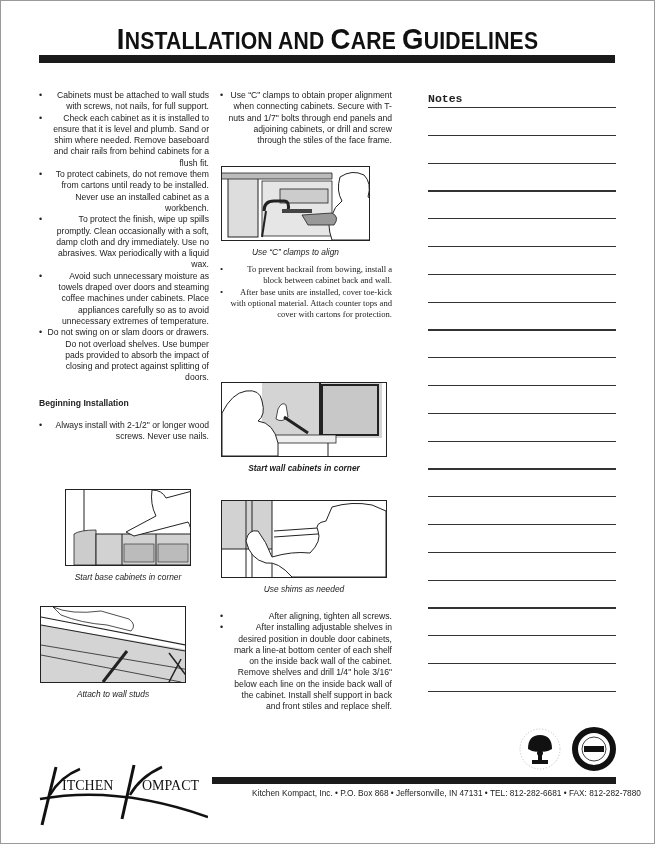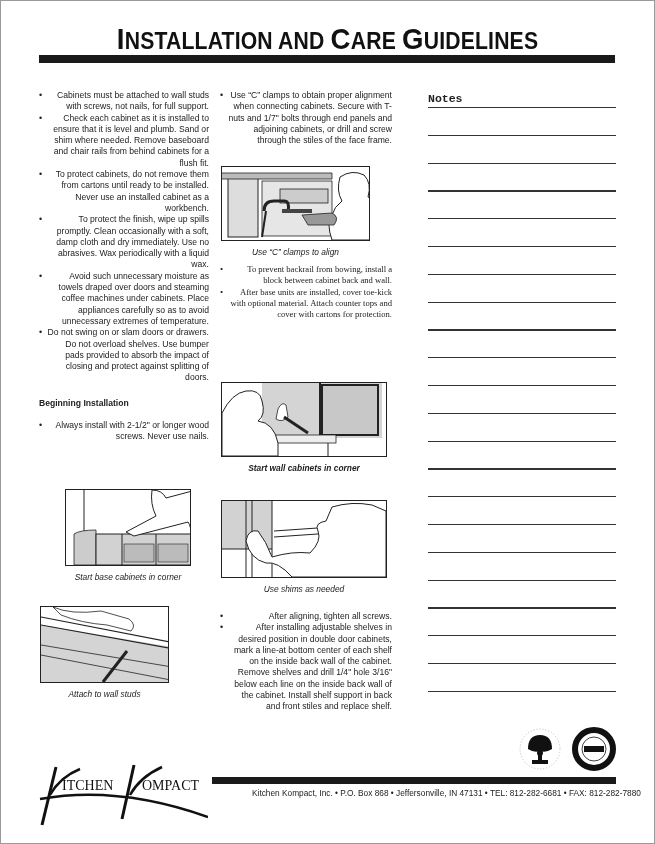--- a/index.html
+++ b/index.html
@@ -146,21 +146,21 @@
       <line x1="50" y1="0" x2="50" y2="76" stroke="#222"></line>
       <line x1="0" y1="48" x2="50" y2="48" stroke="#222"></line>
       <line x1="52" y1="30" x2="110" y2="26" stroke="#222" stroke-width="1"></line>
       <line x1="52" y1="36" x2="110" y2="32" stroke="#222" stroke-width="1"></line>
       <path d="M110 6 Q130 0 150 4 L164 10 L164 76 L70 76 Q56 60 44 62 Q28 58 24 40 Q26 28 36 30 Q44 40 50 56 Q70 50 88 52 Q100 40 96 30 Q92 22 104 20 Z" fill="#fff" stroke="#222" stroke-width="1"></path>
     </svg>
   </div>
   <div class="caption">Use shims as needed</div>
 </div>
 
-<div class="figure" style="left:40px; top:606px; width:129px;">
+<div class="figure" style="left:40px; top:606px; width:146px;">
   <div class="img" style="height:77px;">
     <svg width="155" height="75" viewBox="0 0 155 75">
       <rect x="0" y="0" width="155" height="75" fill="#fff"></rect>
       <path d="M0 18 L155 44 L155 75 L0 75 Z" fill="#d4d4d4"></path>
       <line x1="0" y1="10" x2="155" y2="40" stroke="#222" stroke-width="1.2"></line>
       <line x1="0" y1="18" x2="155" y2="46" stroke="#222" stroke-width="1.2"></line>
       <line x1="0" y1="38" x2="155" y2="64" stroke="#222" stroke-width="0.8"></line>
       <line x1="0" y1="48" x2="140" y2="75" stroke="#222" stroke-width="0.8"></line>
       <path d="M12 0 Q30 8 60 4 L88 12 Q96 18 90 24 L66 18 Q40 16 20 8 Z" fill="#fff" stroke="#222" stroke-width="0.8"></path>
       <line x1="128" y1="46" x2="150" y2="75" stroke="#222" stroke-width="1.5"></line>

